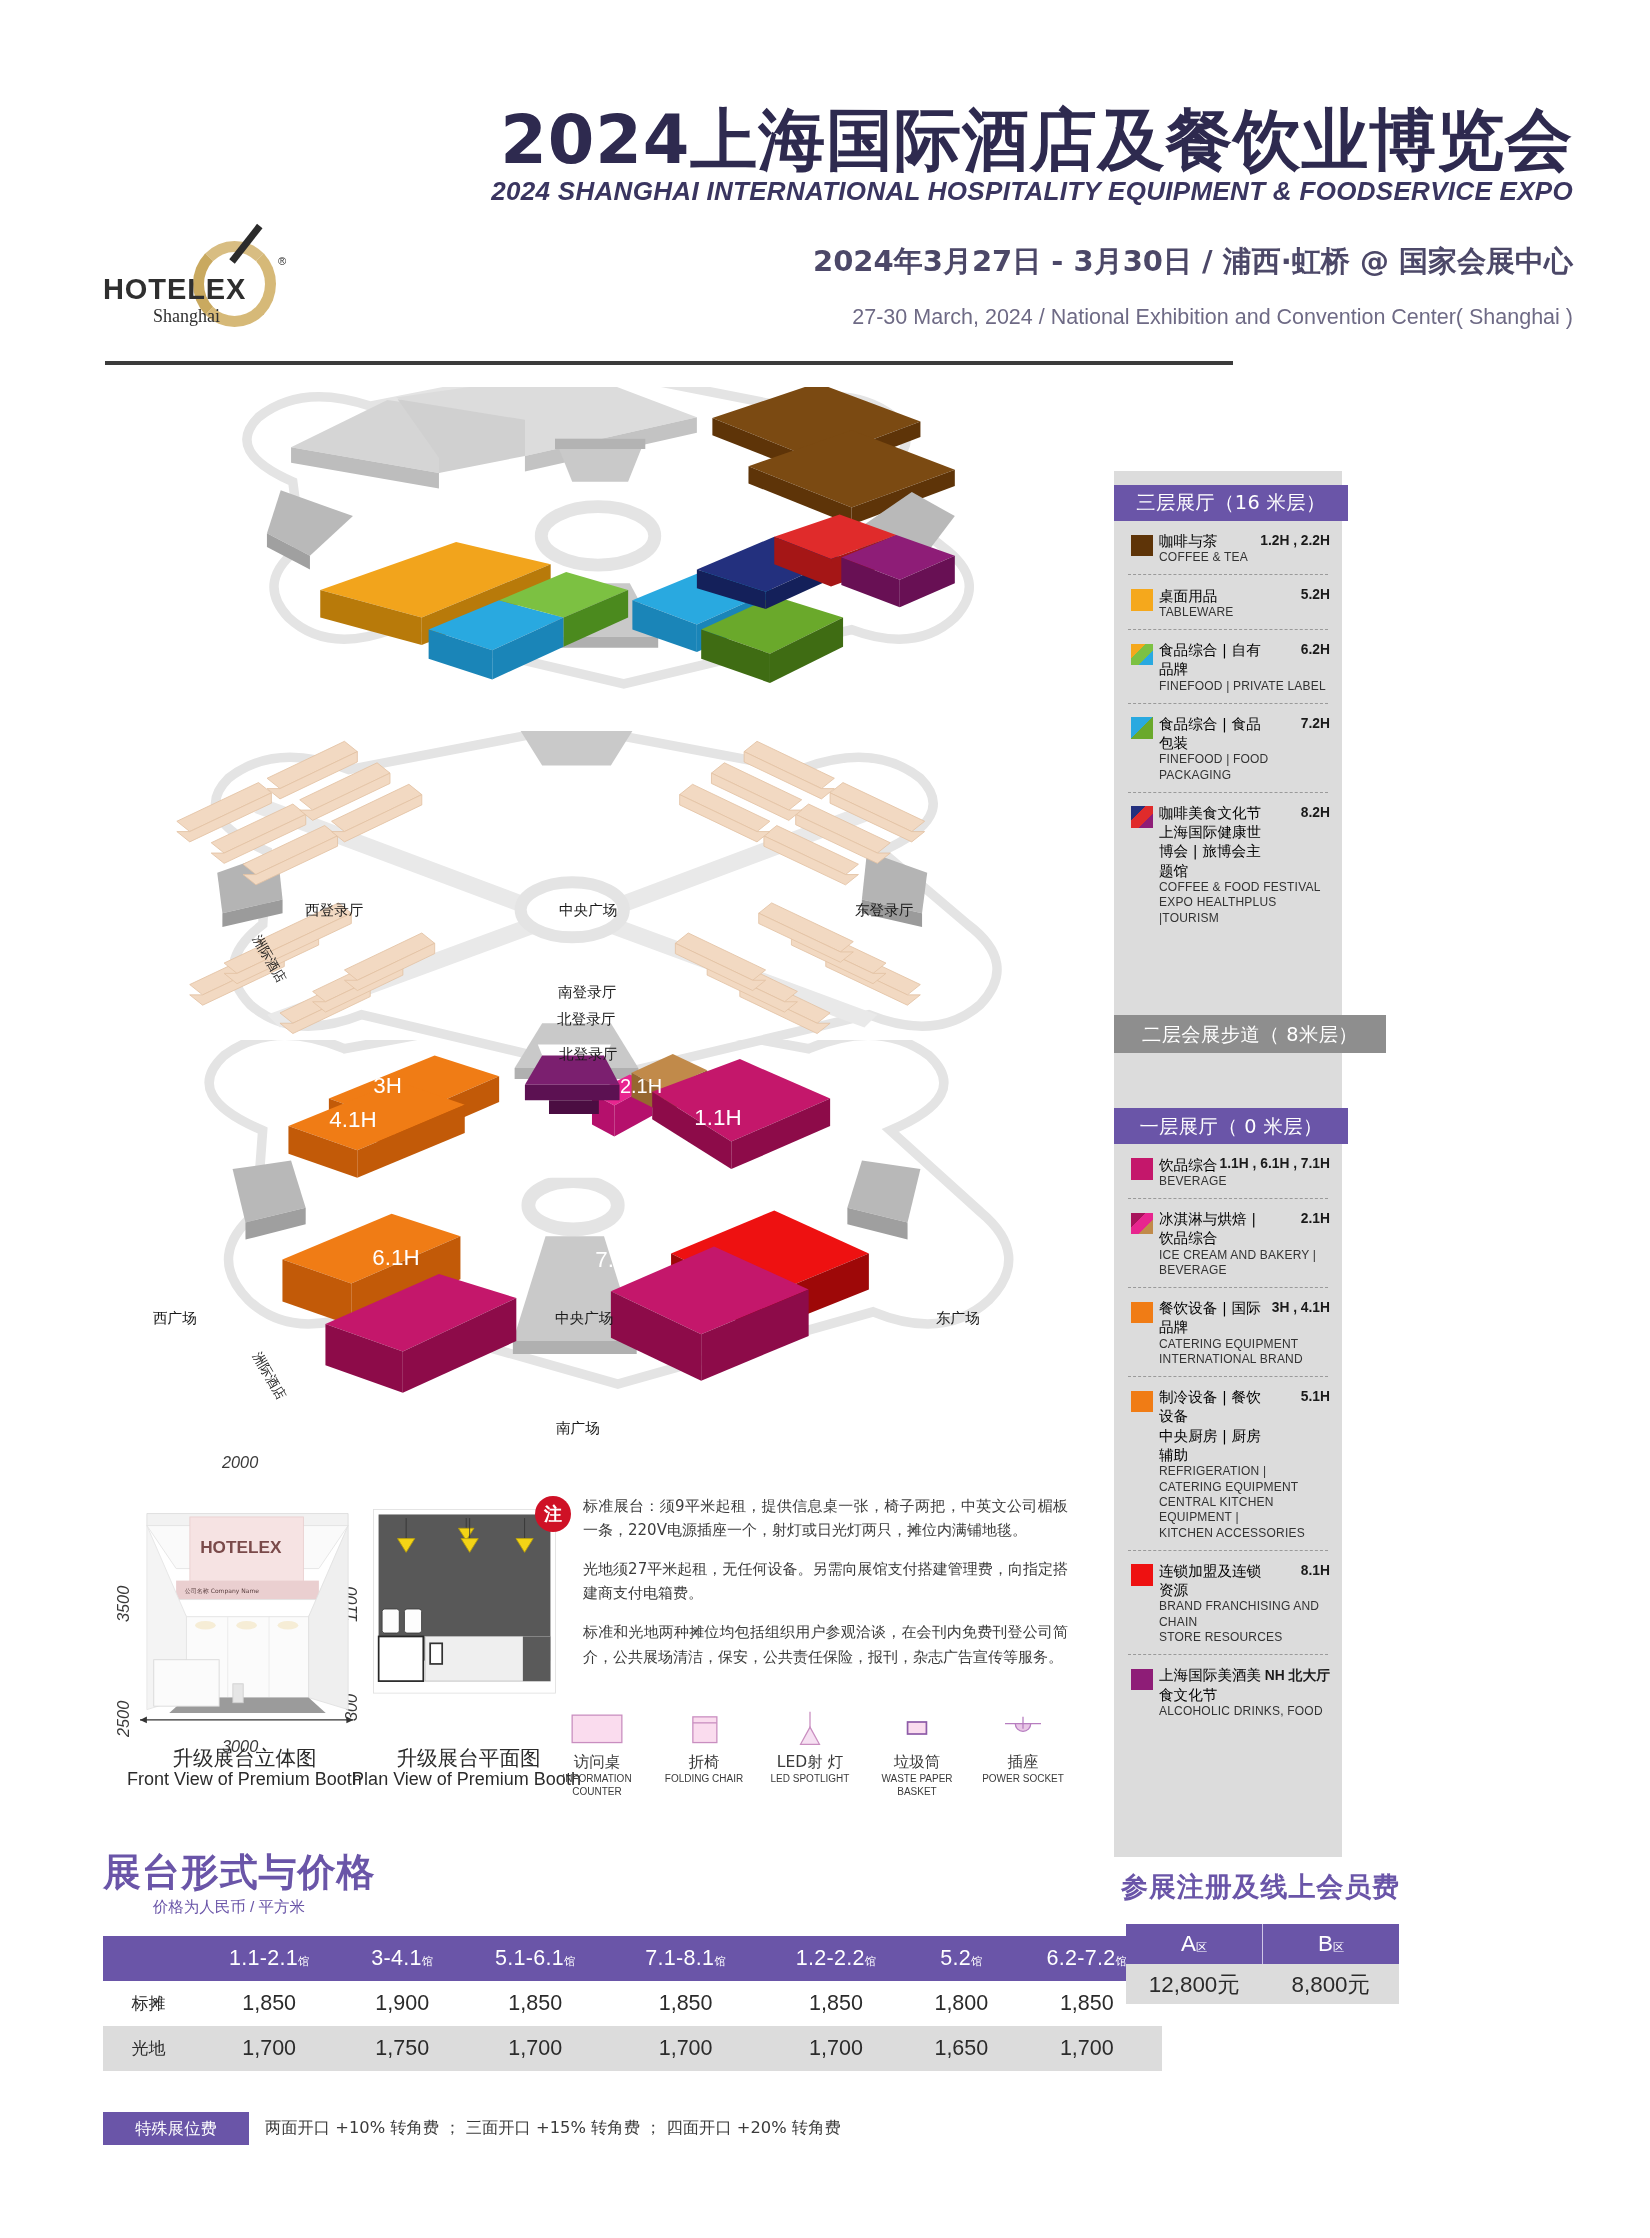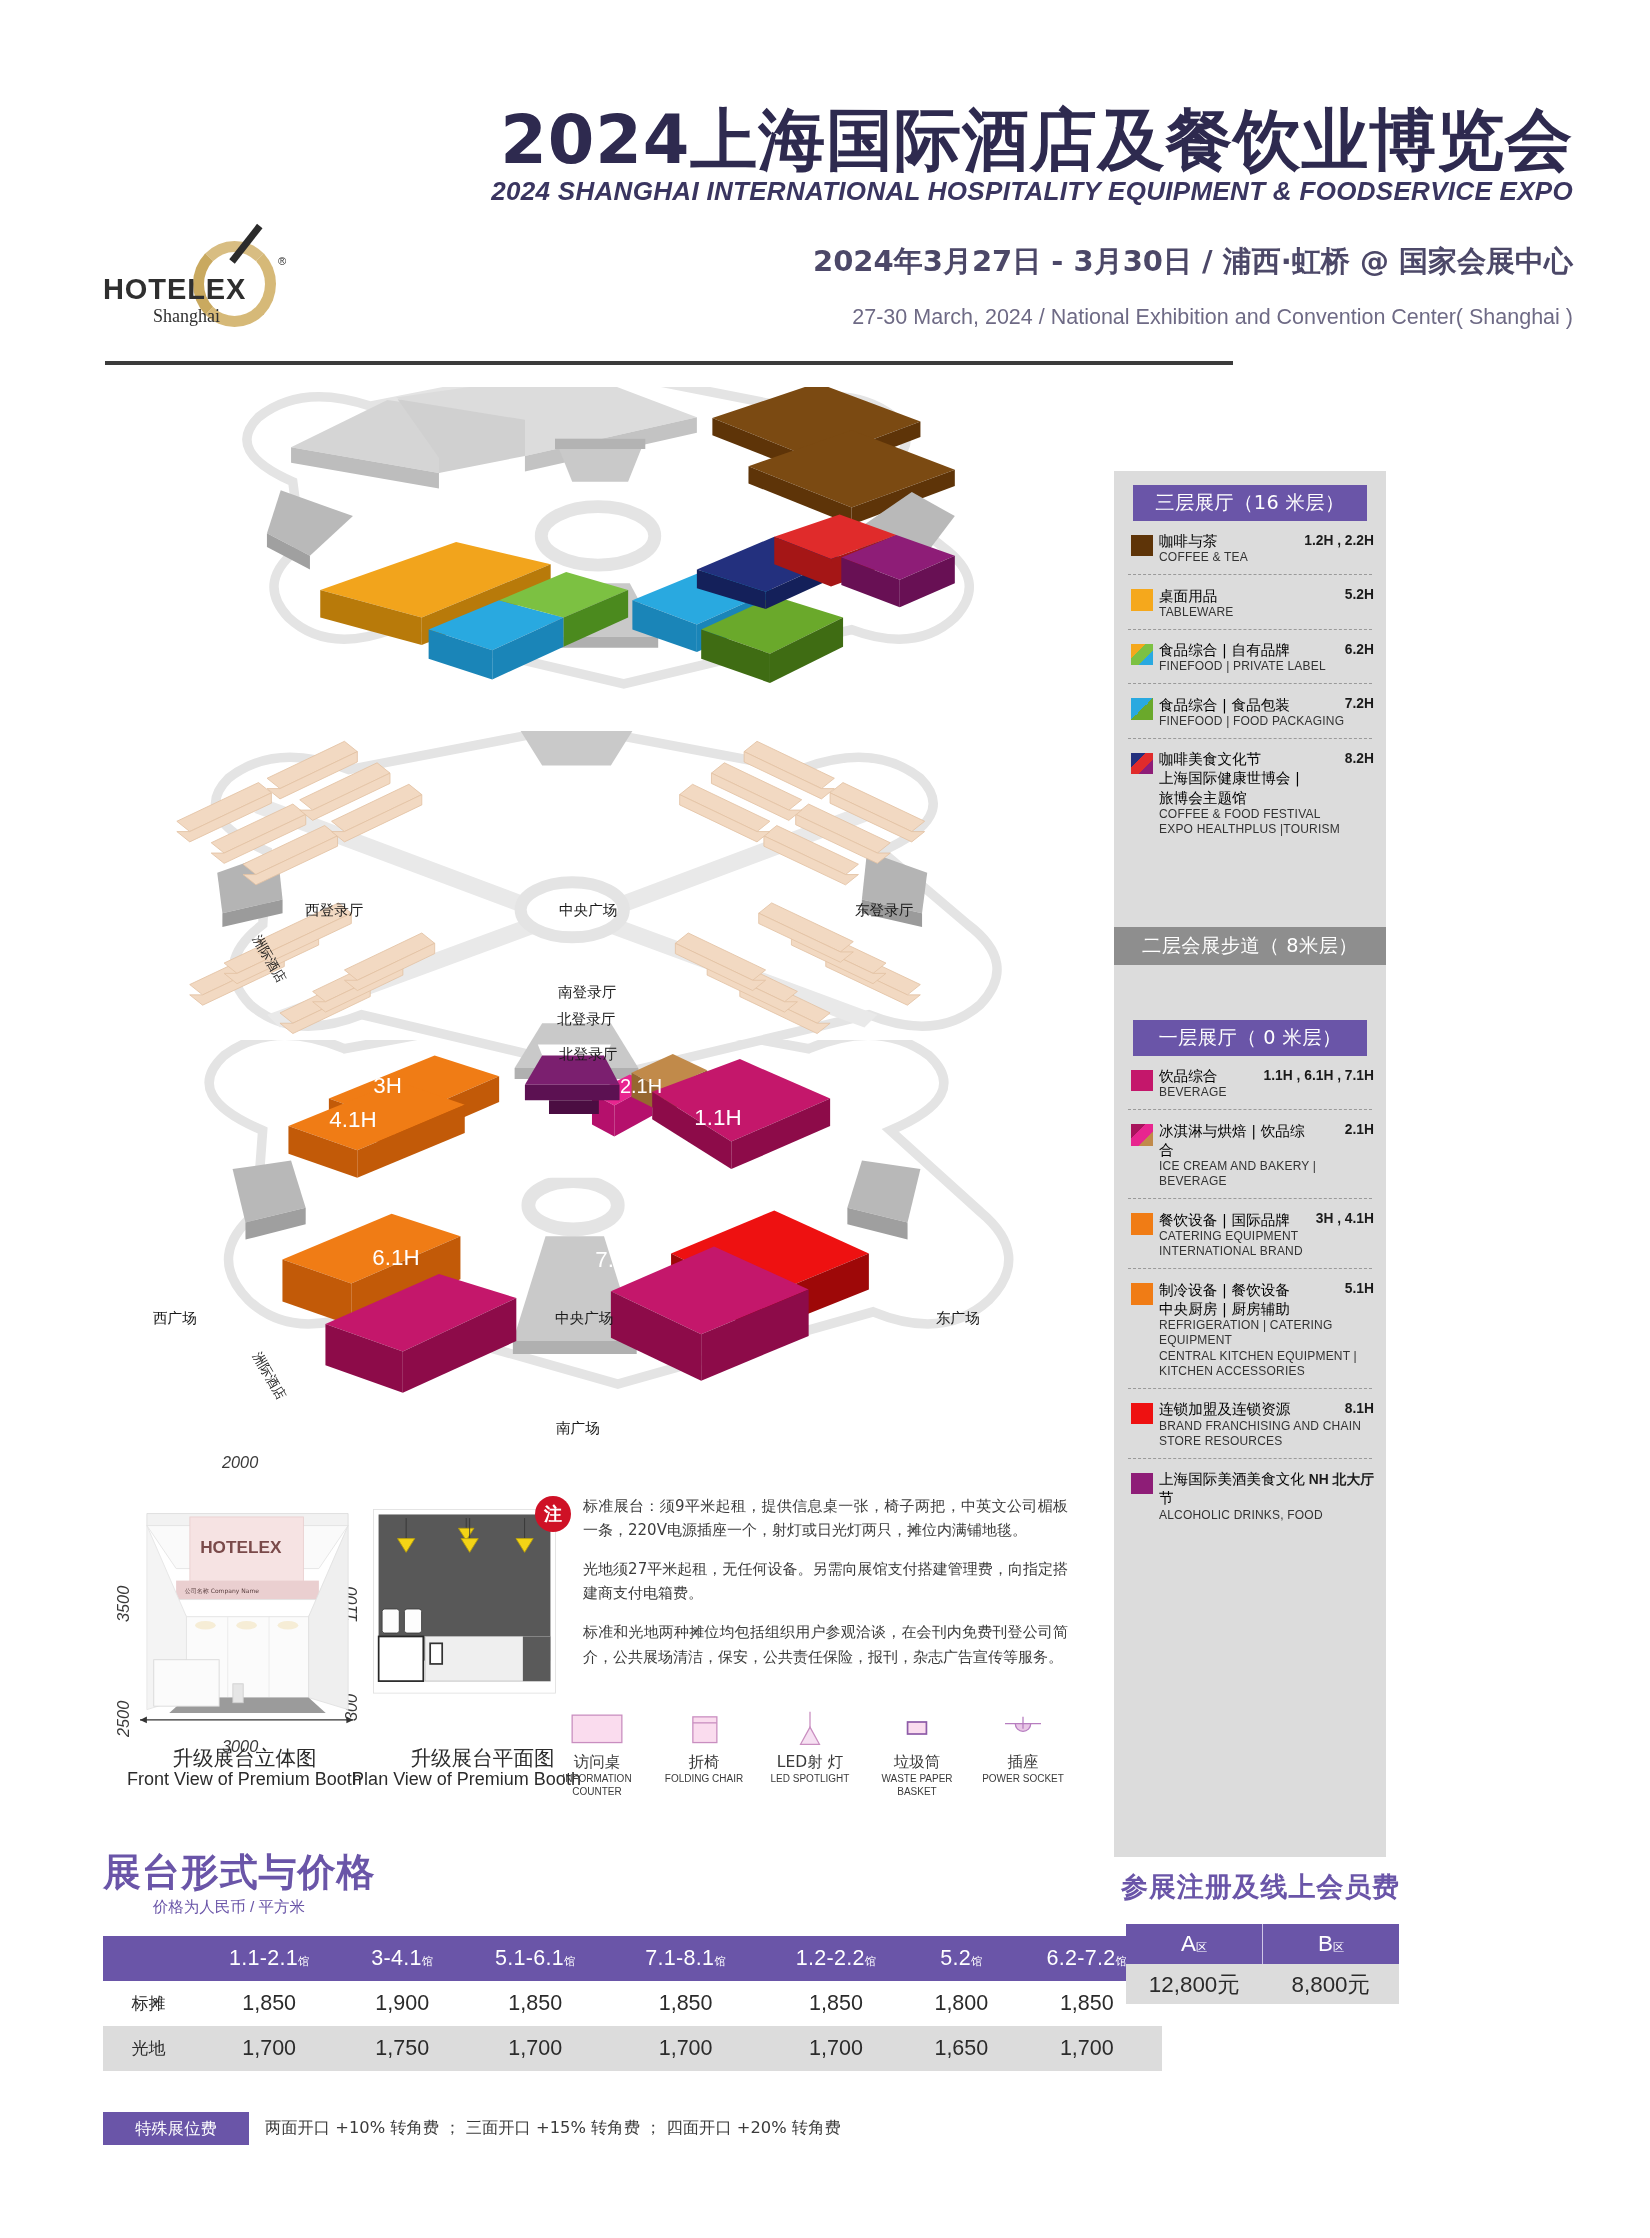--- a/index.html
+++ b/index.html
@@ -87,21 +87,21 @@
     font-family:"DejaVu Sans","Liberation Sans",sans-serif;
     text-align:justify;
   }
 
   .icon-item { position:absolute; width:110px; text-align:center; }
   .icon-item .ilab-cn { font-size:15.5px; color:#3a3a3a; margin-top:4.3px; font-family:"DejaVu Sans","Liberation Sans",sans-serif;}
   .icon-item .ilab-en { font-size:10px; color:#3a3a3a; line-height:1.25; }
 
   
   .legend-panel {
-    position:absolute; left:1114px; top:471px; width:272px; height:1386px;
+    position:absolute; left:1114px; top:471px; width:228px; height:1386px;
     background:#dcdcdc;
   }
   .lg-head {
     margin:13.8px auto 0; width:234px; height:36px; background:#6a55a8;
     color:#fff; font-size:19.3px; display:flex; align-items:center; justify-content:center;
     font-family:"DejaVu Sans","Liberation Sans",sans-serif; letter-spacing:0.4px;
   }
   .lg-head.gray { background:#8e8e8e; width:272px; margin-left:0; height:38px; }
   .lg-row { position:relative; padding:10.3px 12px 8.6px 45px; }
   .lg-sw {
@@ -564,21 +564,21 @@
       <rect x="14" y="120" width="20" height="28" rx="3" fill="#fdfdfd" stroke="#3a3a3a"></rect>
       <rect x="40" y="120" width="20" height="28" rx="3" fill="#fdfdfd" stroke="#3a3a3a"></rect>
       <rect x="10" y="152" width="52" height="52" fill="#ffffff" stroke="#262626" stroke-width="2"></rect>
       <rect x="64" y="152" width="146" height="52" fill="#efefef" stroke="#bbb"></rect>
       <rect x="178" y="152" width="32" height="52" fill="#5a5a5a"></rect>
       <rect x="70" y="160" width="14" height="24" fill="#fff" stroke="#333" stroke-width="2"></rect>
     </svg>
 
     <div class="cap-cn" style="left:29px;top:291px;width:241px;">升级展台立体图</div>
     <div class="cap-en" style="left:29px;top:316px;width:241px;">Front View of Premium Booth</div>
-    <div class="cap-cn" style="left:267px;top:291px;width:241px;text-align:center;">升级展台平面图</div>
+    <div class="cap-cn" style="left:253px;top:291px;width:241px;text-align:center;">升级展台平面图</div>
     <div class="cap-en" style="left:251px;top:316px;width:241px;">Plan View of Premium Booth</div>
 
     <div style="position:absolute;left:440px;top:41px;width:533px;">
       <div class="note-badge">注</div>
       <div style="margin-left:48px;">
         <p class="note-p">标准展台：须9平米起租，提供信息桌一张，椅子两把，中英文公司楣板一条，220V电源插座一个，射灯或日光灯两只，摊位内满铺地毯。</p>
         <p class="note-p" style="margin-top:14.6px;">光地须27平米起租，无任何设备。另需向展馆支付搭建管理费，向指定搭建商支付电箱费。</p>
         <p class="note-p" style="margin-top:14.6px;">标准和光地两种摊位均包括组织用户参观洽谈，在会刊内免费刊登公司简介，公共展场清洁，保安，公共责任保险，报刊，杂志广告宣传等服务。</p>
       </div>
     </div>

